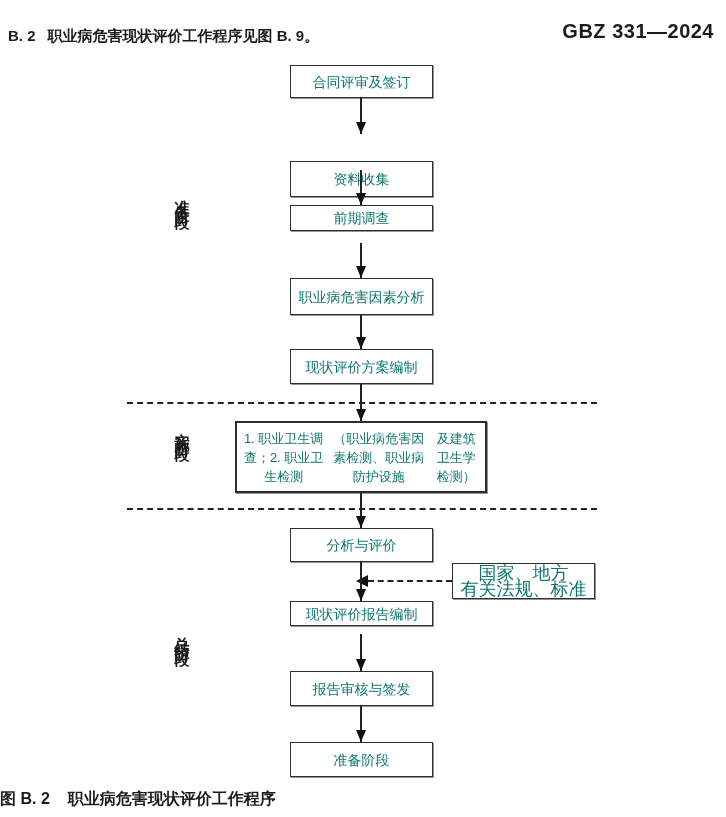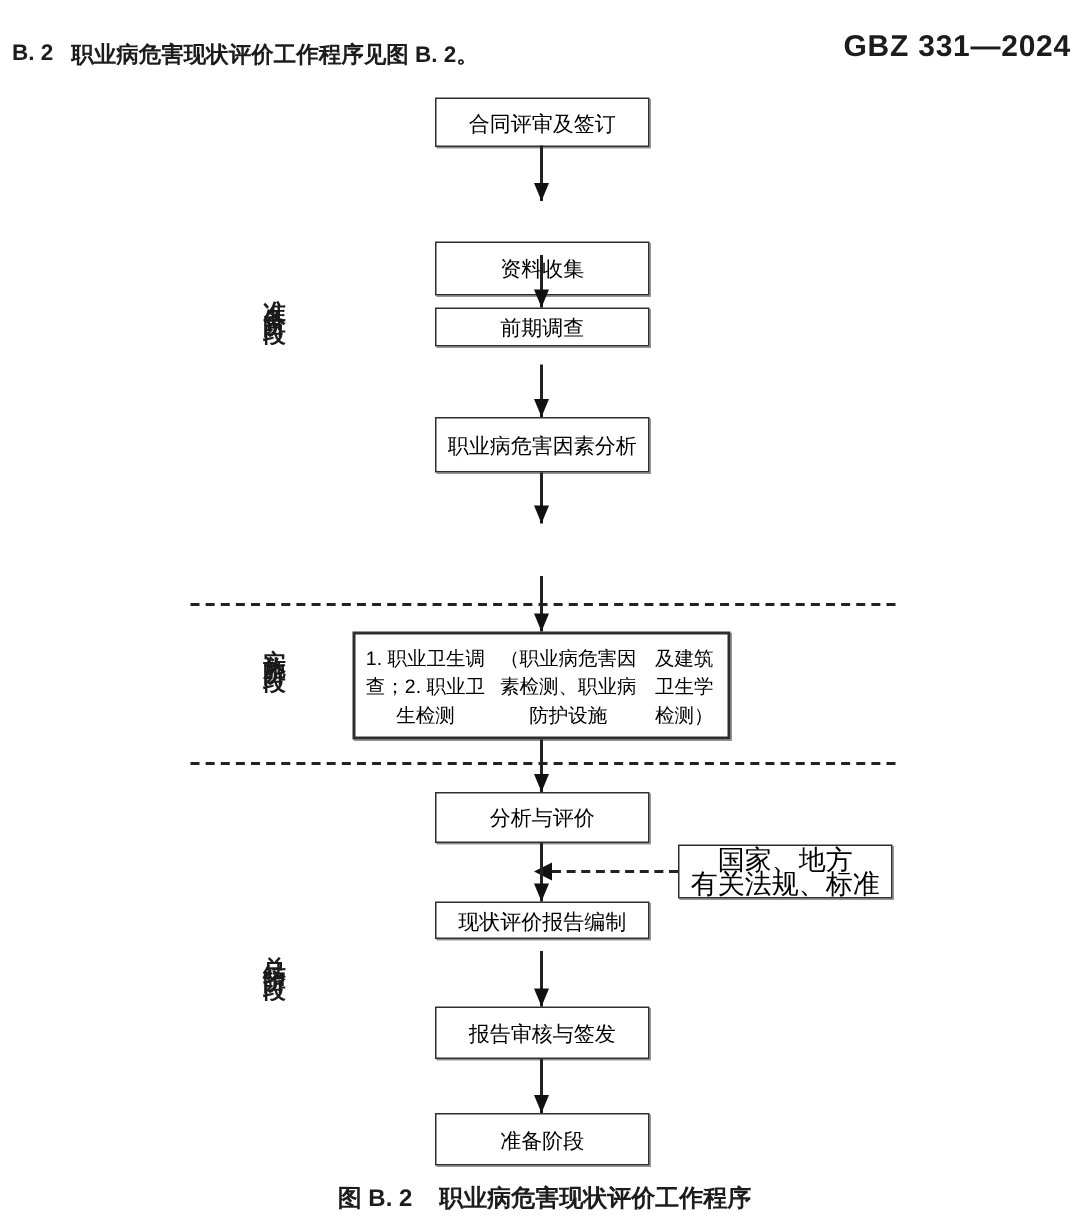--- a/index.html
+++ b/index.html
@@ -35,21 +35,21 @@
     position: absolute;
     box-sizing: border-box;
     border: 1.5px solid #2e2e2e;
     background: #fff;
     display: flex;
     align-items: center;
     justify-content: center;
     text-align: center;
     font-size: 14px;
     line-height: 18px;
-    color: #000000;
+    color: #0f766e;
     box-shadow: 1px 1px 0 rgba(60,60,60,0.55);
   }
   .node.std { left: 290px; width: 143px; }
   .node.big {
     left: 235px; width: 252px;
     flex-direction: row;
     border-width: 2px;
     font-size: 13px;
     line-height: 19px;
     padding: 2px 3px;
@@ -109,50 +109,51 @@
     top: -7px;
     border-top: 6px solid transparent;
     border-bottom: 6px solid transparent;
     border-right: 12px solid #111;
   }
   .figure-caption {
     position: absolute;
     top: 789px;
     left: 0;
     width: 726px;
-    text-align: center;
+    text-align: left;
     font-size: 16px;
     font-weight: bold;
     white-space: nowrap;
   }
   .figure-caption .cap-label { margin-right: 18px; }
 </style>
 </head>
 <body>
 
 <div class="page">
 
   <div class="doc-number">GBZ 331—2024</div>
 
   <div class="clause-heading">
     <span>B. 2</span>
-    <span>职业病危害现状评价工作程序见图 B. 2。</span>
+    <span>职业病危害现状评价工作程序见图 B. 9。</span>
   </div>
 
   <div class="stage-label" style="top:188px;">准备阶段</div>
   <div class="stage-label" style="top:420px;">实施阶段</div>
   <div class="stage-label" style="top:625px;">总结阶段</div>
 
   <div class="dashline" style="top:402px;"></div>
   <div class="dashline" style="top:508px;"></div>
 
   <div class="node std" style="top:65px; height:33px;">合同评审及签订</div>
   <div class="node std" style="top:134px; height:36px;margin-top:27px;">资料收集</div>
   <div class="node std" style="top:205px; height:26px;">前期调查</div>
   <div class="node std" style="top:278px; height:37px;">职业病危害因素分析</div>
+  <div class="node std" style="top:349px; height:35px;">现状评价方案编制</div>
 
   <div class="node big" style="top:421px; height:72px;">
     <span>1. 职业卫生调查；2. 职业卫生检测</span>
     <span>（职业病危害因素检测、职业病防护设施</span>
     <span>及建筑卫生学检测）</span>
   </div>
 
   <div class="node std" style="top:528px; height:34px;">分析与评价</div>
   <div class="node std" style="top:601px; height:25px;">现状评价报告编制</div>
   <div class="node std" style="top:671px; height:35px;">报告审核与签发</div>

